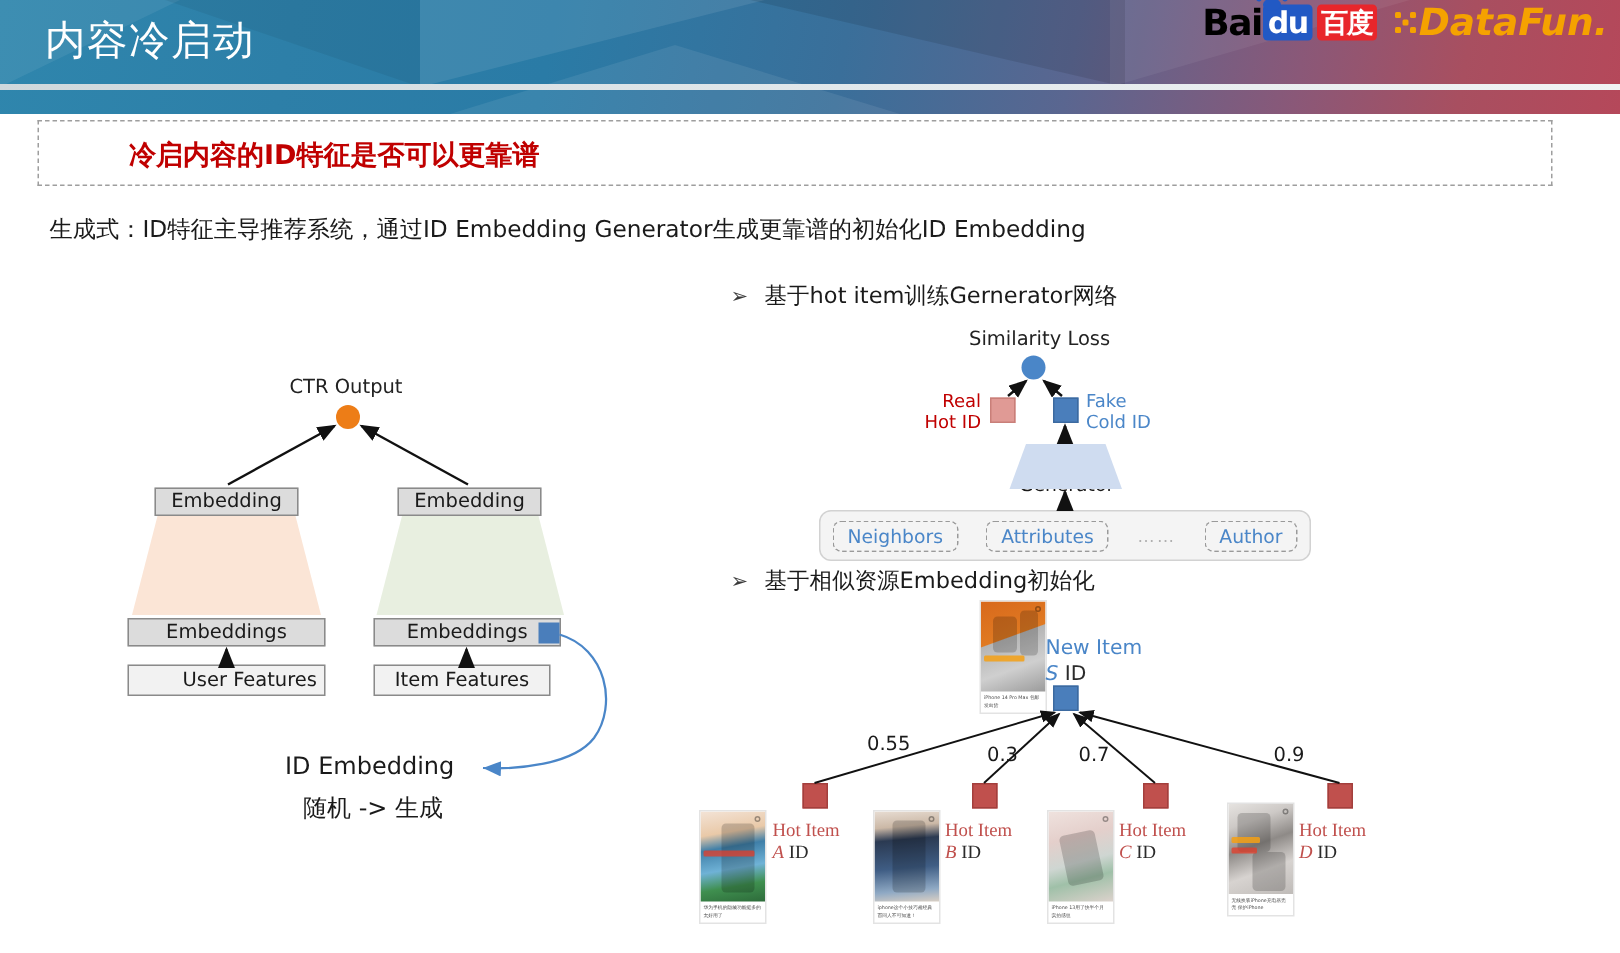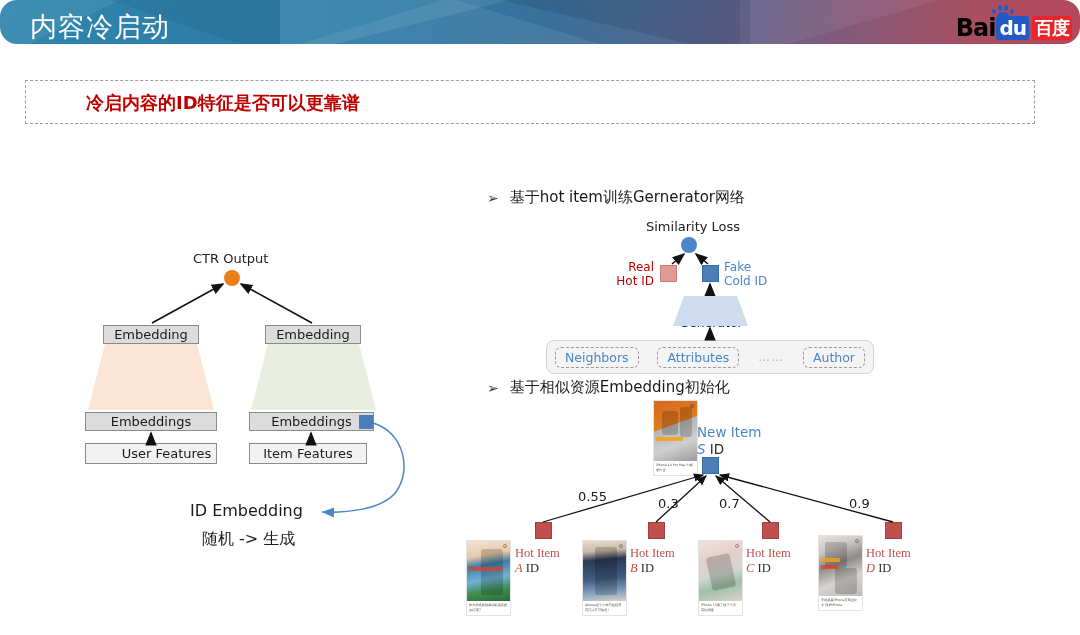--- a/index.html
+++ b/index.html
@@ -6,24 +6,23 @@
   html, body {
     width: 1080px; height: 635px;
     background: #ffffff;
     font-family: "Liberation Sans", "DejaVu Sans", sans-serif;
     overflow: hidden;
   }
   #slide { position: relative; width: 1080px; height: 635px; background:#fff; }
 
   
   #header {
-    position: absolute; left:0; top:0; width:1080px; height:44px;
+    position: absolute; left:0; top:0; width:1080px; height:76px;
     background: linear-gradient(100deg,#2f86ad 0%, #2d7fa8 18%, #2a7ba6 34%, #3a6f9a 52%, #5a6690 66%, #8a5878 80%, #a84f60 90%, #b5485a 100%);
     overflow: hidden;
-    border-radius: 17px;
   }
   .facet { position:absolute; }
   .f1 { left:0; top:0; width:0; height:0;
         border-left: 120px solid rgba(255,255,255,0.07);
         border-bottom: 58px solid transparent; }
   .f2 { left:110px; top:0; width:0; height:0;
         border-right: 170px solid rgba(0,0,0,0.06);
         border-bottom: 58px solid transparent; }
   .f3 { left:280px; top:0; width:0; height:0;
         border-left: 230px solid rgba(255,255,255,0.09);
@@ -40,21 +39,21 @@
         border-bottom: 46px solid rgba(255,255,255,0.08); }
   #header-underline { position:absolute; left:0; top:56px; width:1080px; height:4px;
         background: linear-gradient(90deg,#cfd8dc 0%, #e3e9ec 55%, #f1f3f4 100%); }
   #slide-title {
     position:absolute; left:30px; top:9px;
     font-size:27px; color:#ffffff; letter-spacing:1px;
     font-family:"DejaVu Sans","Liberation Sans",sans-serif;
   }
 
   
-  #logos { position:absolute; right:8px; top:14px; display:flex; align-items:center; gap:12px; }
+  #logos { position:absolute; right:8px; top:0; display:flex; align-items:center; gap:12px; }
   .baidu { position:relative; font-size:24px; font-weight:bold; font-family:"DejaVu Sans",sans-serif;
            letter-spacing:-1px; display:flex; align-items:center; }
   .baidu .du  { background:#2259c4; color:#fff; padding:0 3px; border-radius:3px; margin:0 1px; font-size:20px;text-align:right;}
   .baidu .cn  { color:#e8262b; background:#e8262b; color:#fff; padding:0 3px; border-radius:3px; font-size:18px; margin-left:2px;}
   .paw { position:absolute; left:36px; top:-9px; width:22px; height:14px; }
   .paw i { position:absolute; background:#2259c4; border-radius:50%; display:block; }
   .paw i:nth-child(1){ left:0px; top:4px; width:4px; height:5px; transform:rotate(-25deg);}
   .paw i:nth-child(2){ left:6px; top:0px; width:4px; height:6px;}
   .paw i:nth-child(3){ left:12px; top:0px; width:4px; height:6px;}
   .paw i:nth-child(4){ left:18px; top:4px; width:4px; height:5px; transform:rotate(25deg);}
@@ -217,27 +216,42 @@
         <span class="paw">
           <i></i>
             <i></i>
             <i></i>
             <i></i>
             <i></i>
         </span>
         <span class="du">du</span>
         <span class="cn">百度</span>
       </div>
+      <div class="datafun">
+        <span class="df-dots">
+          <span></span>
+            <span class="off"></span>
+            <span></span>
+          <span class="off"></span>
+            <span></span>
+            <span class="off"></span>
+          <span></span>
+            <span class="off"></span>
+            <span></span>
+        </span>
+        <span>DataFun.</span>
+      </div>
     </div>
     <div id="header-underline"></div>
   </div>
 
   <div id="headline-box">
     <div id="headline-text">冷启内容的ID特征是否可以更靠谱</div>
   </div>
+  <div id="subtitle">生成式：ID特征主导推荐系统，通过ID Embedding Generator生成更靠谱的初始化ID Embedding</div>
 
   <div class="lbl" id="ctr-output-label">CTR Output</div>
   <div id="ctr-node"></div>
 
   <div class="box-gray" id="emb-user">Embedding</div>
   <div class="box-gray" id="emb-item">Embedding</div>
 
   <div class="tower-text" id="user-tower-text">
     <span>User</span><br>
     <span>Tower</span>

